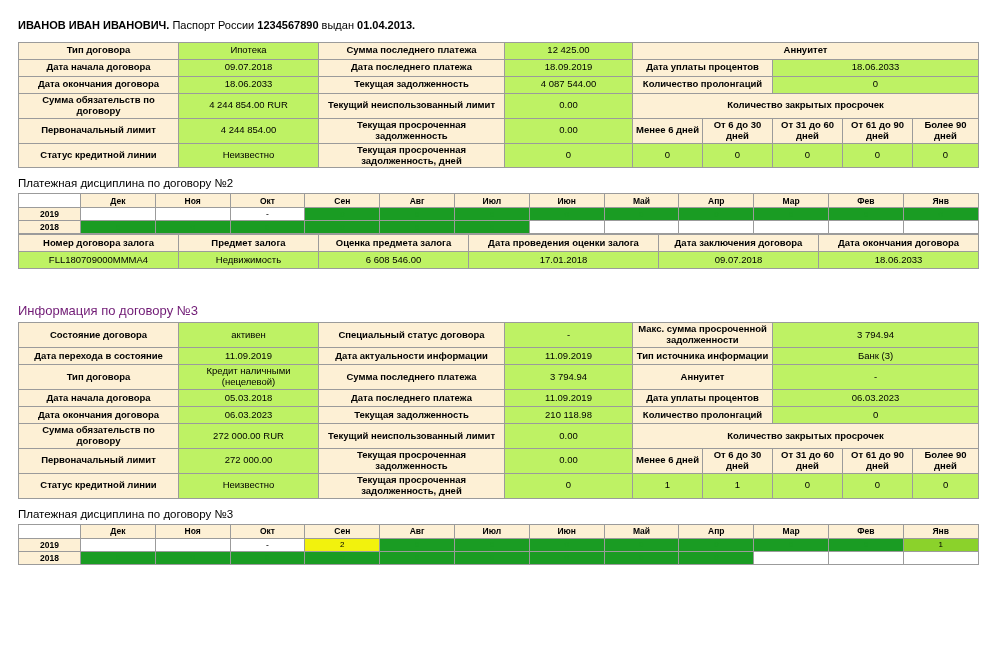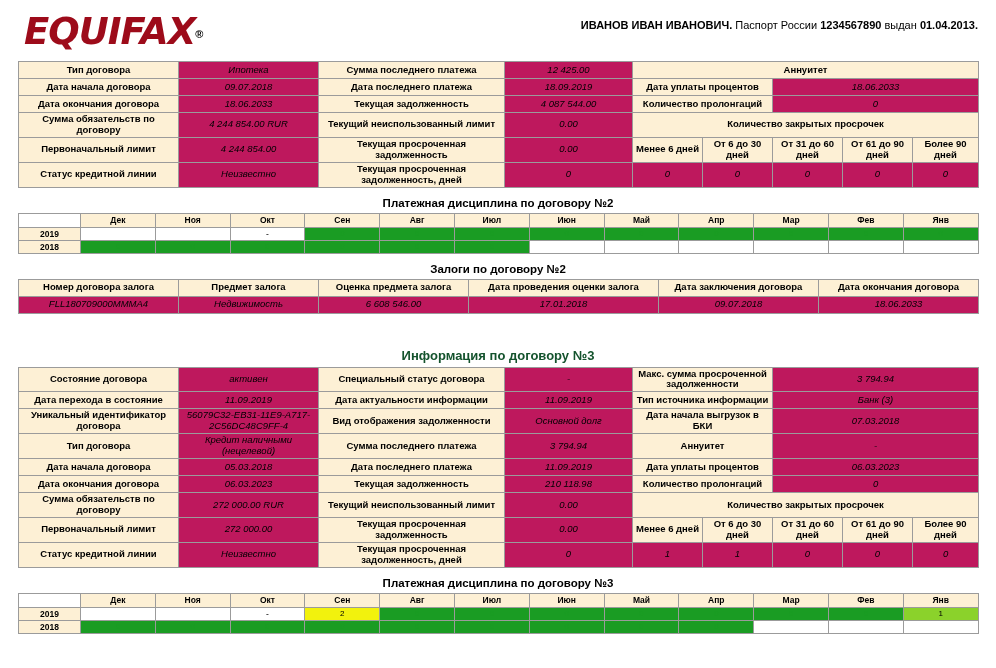--- a/index.html
+++ b/index.html
@@ -34,31 +34,31 @@
   .grid td {
     border: 1px solid #9b9b9b;
     height: 17px;
     font-size: 9.5px;
     padding: 1px 3px;
     text-align: center;
     vertical-align: middle;
     line-height: 1.15;
   }
   .lbl { background: #fdf0d5; font-weight: bold; }
-  .val { background: #be185d; font-style: italic; }
+  .val { background: #bef264; }
   .val-h { background: #f3e6f7; }
   .sub { font-size: 7.6px; font-weight: bold; background: #fdf0d5; }
   .tall { height: 26px; }
 
   
   .sect-title {
-    text-align: center; font-weight: bold; font-size: 11.5px;
+    text-align: left; font-weight: normal; font-size: 11.5px;
     margin: 9px 0 4px 0;
   }
-  .sect-title.blue { color: #14532d; font-size: 13px; margin-top: 14px; }
+  .sect-title.blue { color: #701a75; font-size: 13px; margin-top: 14px; }
 
   
   .pay { width: 960px; margin: 0 auto; }
   .pay td {
     border: 1px solid #9b9b9b;
     height: 13px;
     font-size: 8.5px;
     text-align: center;
     vertical-align: middle;
     padding: 0;
@@ -71,23 +71,20 @@
   .pay td.e { background: #ffffff; }
   .vgap-8 { height: 8px; }
   .vgap-20 { height: 20px; }
 </style>
 </head>
 <body>
 
 <div class="page">
 
   <div class="header">
-    <div class="logo-wrap">
-      <span class="logo">EQUIFAX</span><span class="logo-reg">®</span>
-    </div>
     <div class="header-right">
       <div>
         <span class="hr-name">ИВАНОВ ИВАН ИВАНОВИЧ.</span>
         <span>Паспорт России</span>
         <span class="hr-strong">1234567890</span>
         <span>выдан</span>
         <span class="hr-strong">01.04.2013.</span>
       </div>
     </div>
   </div>
@@ -221,21 +218,20 @@
       <td class="e"></td>
       <td class="e"></td>
       <td class="e"></td>
       <td class="e"></td>
       <td class="e"></td>
       <td class="e"></td>
     </tr>
   </tbody>
     </table>
 
-  <div class="sect-title">Залоги по договору №2</div>
   <table class="grid">
     <colgroup>
       <col style="width:160px">
         <col style="width:140px">
         <col style="width:150px">
       <col style="width:190px">
         <col style="width:160px">
         <col style="width:160px">
     </colgroup>
     <tbody>
@@ -285,28 +281,20 @@
     </tr>
     <tr>
       <td class="lbl">Дата перехода в состояние</td>
       <td class="val">11.09.2019</td>
       <td class="lbl">Дата актуальности информации</td>
       <td class="val">11.09.2019</td>
       <td class="lbl" colspan="2">Тип источника информации</td>
       <td class="val" colspan="3">Банк  (3)</td>
     </tr>
     <tr>
-      <td class="lbl tall">Уникальный идентификатор договора</td>
-      <td class="val tall">56079C32-EB31-11E9-A717-2C56DC48C9FF-4</td>
-      <td class="lbl tall">Вид отображения задолженности</td>
-      <td class="val tall">Основной долг</td>
-      <td class="lbl tall" colspan="2">Дата начала выгрузок в БКИ</td>
-      <td class="val tall" colspan="3">07.03.2018</td>
-    </tr>
-    <tr>
       <td class="lbl">Тип договора</td>
       <td class="val">Кредит наличными (нецелевой)</td>
       <td class="lbl">Сумма последнего платежа</td>
       <td class="val">3 794.94</td>
       <td class="lbl" colspan="2">Аннуитет</td>
       <td class="val" colspan="3">-</td>
     </tr>
     <tr>
       <td class="lbl">Дата начала договора</td>
       <td class="val">05.03.2018</td>

